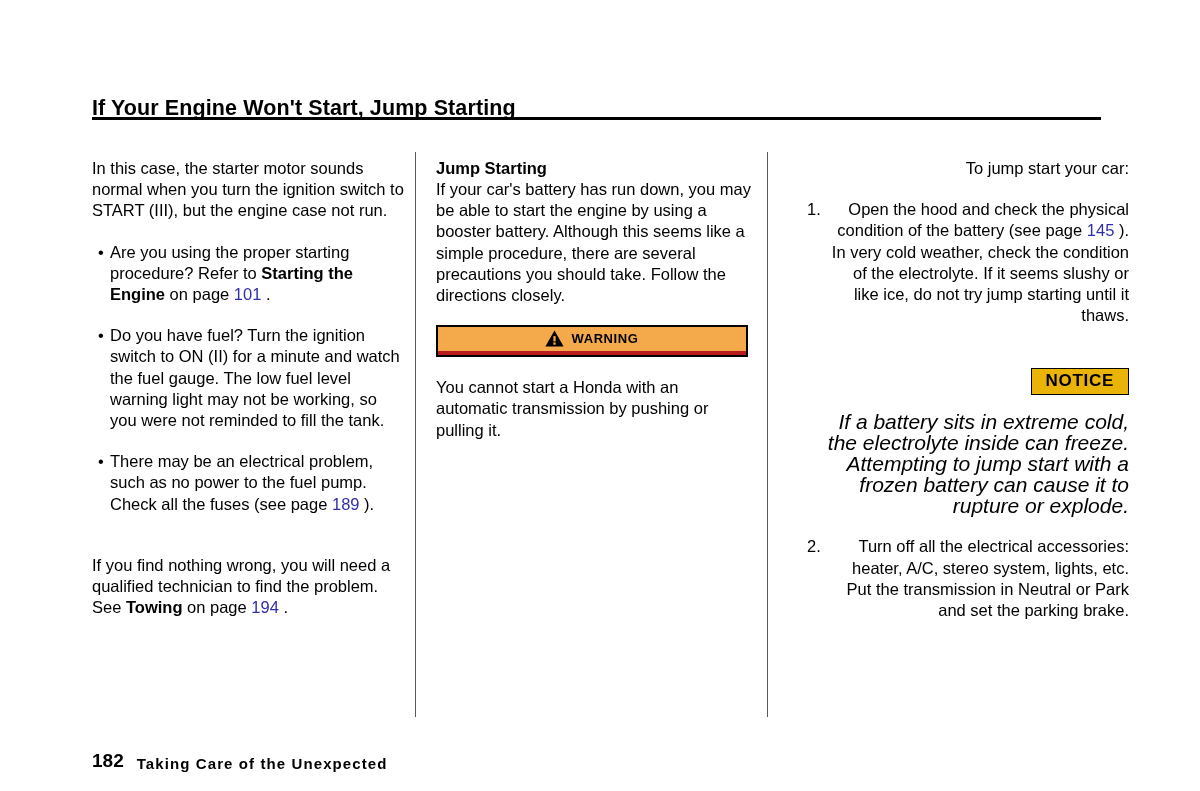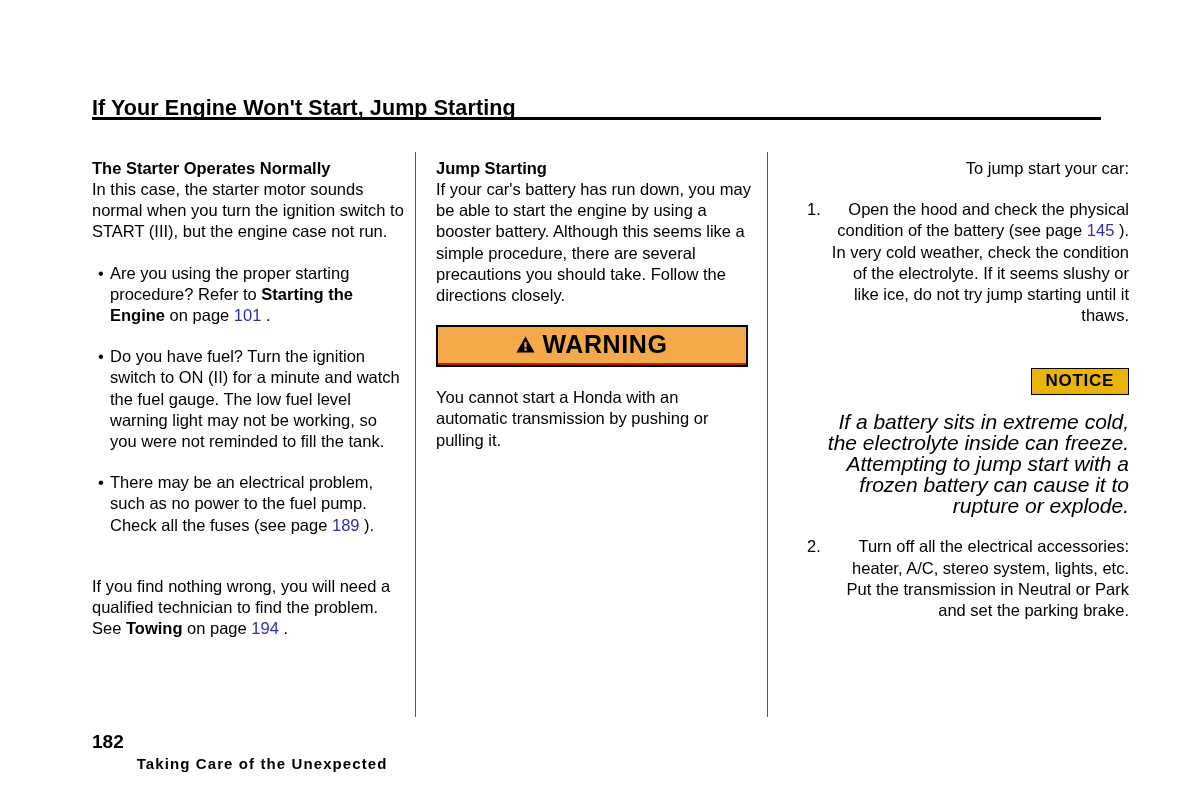--- a/index.html
+++ b/index.html
@@ -120,24 +120,24 @@
   
   #warning-box {
     margin-top: 19px;
     border: 2px solid #000000;
     background: #ffffff;
     width: 312px;
     box-sizing: border-box;
   }
   #warning-header {
     background: #f4a94b;
-    border-bottom: 2px solid #b91c1c;
+    border-bottom: 4px solid #b91c1c;
     text-align: center;
     padding: 3px 0 4px 0;
-    font-size: 25px;
+    font-size: 13px;
     font-weight: bold;
     letter-spacing: 0.6px;
     display: flex;
     align-items: center;
     justify-content: center;
     gap: 7px;
   }
   #warning-triangle { display: block; }
   #warning-body {
     padding: 9px 12px 13px 22px;
@@ -163,21 +163,21 @@
     line-height: 21px;
     font-style: italic;
   }
 
   
   #footer {
     position: absolute;
     left: 92px;
     top: 731px;
     display: flex;
-    align-items: flex-start;
+    align-items: flex-end;
     gap: 13px;
   }
   #footer-page-number {
     font-size: 19px;
     font-weight: bold;
   }
   #footer-section-title {
     font-size: 15px;
     font-weight: bold;
     letter-spacing: 1.1px;
@@ -190,21 +190,20 @@
 <div id="page">
 
   <h1 id="page-title">If Your Engine Won't Start, Jump Starting</h1>
   <div id="header-rule"></div>
 
   <div class="col-divider" id="divider-1"></div>
   <div class="col-divider" id="divider-2"></div>
 
   <div class="column" id="column-1">
 
-    <div class="sub-heading">The Starter Operates Normally</div>
     <p class="body-text">In this case, the starter motor sounds normal when you turn the ignition switch to START (III), but the engine case not run.</p>
 
     <div class="para-gap"></div>
 
     <div class="bullet-item">
       <span class="bullet-dot">•</span>
       <span>Are you using the proper starting procedure? Refer to </span><b>Starting the Engine</b><span> on page </span><span class="pageref">101</span><span> .</span>
     </div>
 
     <div class="bullet-item">

